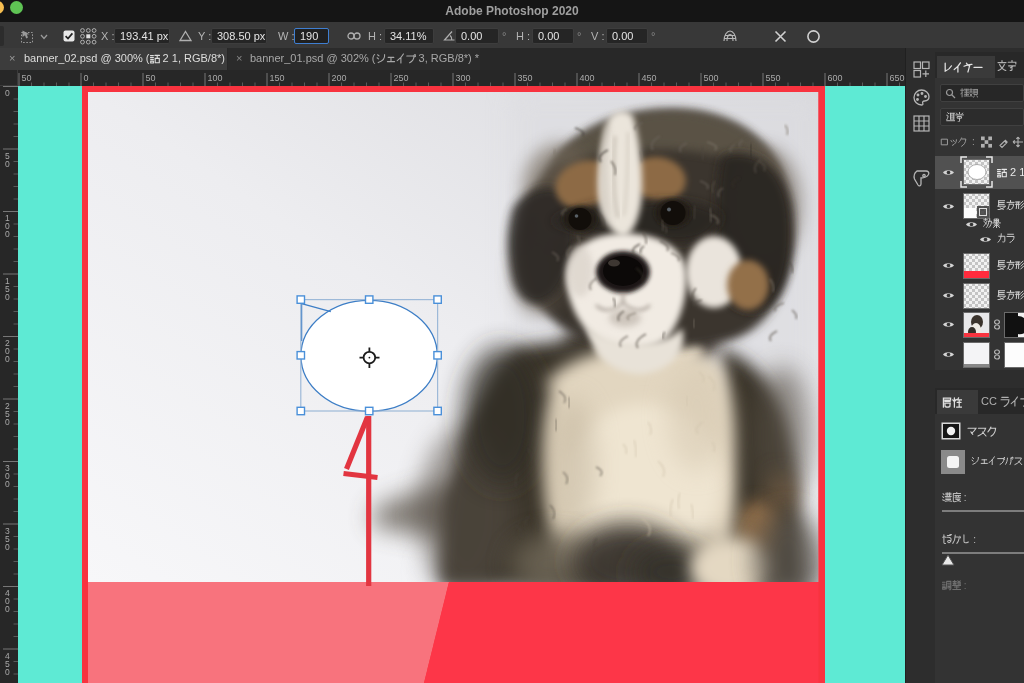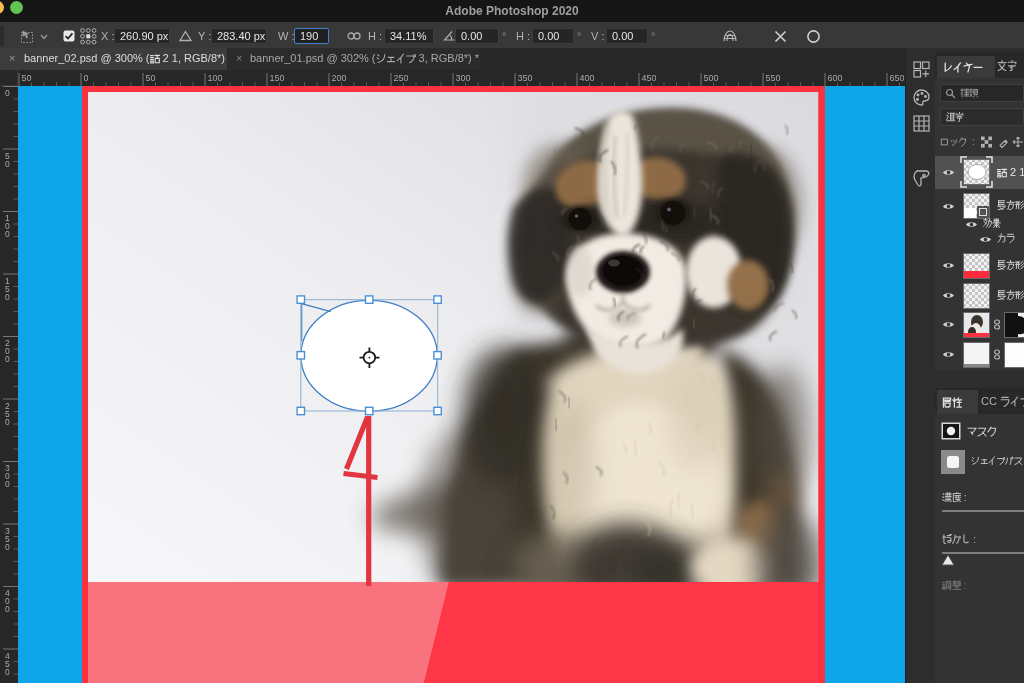--- a/index.html
+++ b/index.html
@@ -1,16 +1,16 @@
 <!DOCTYPE html>
 <html><head><meta charset="utf-8"><style>
 *{margin:0;padding:0;box-sizing:content-box}
 html,body{width:1024px;height:683px;overflow:hidden;background:#1d1d1d;
 font-family:"Liberation Sans",sans-serif;}
-#app{position:relative;width:1004px;height:683px;background:#0ea5e9}
+#app{position:relative;width:1004px;height:683px;background:#5eead4}
 </style></head><body>
 <div id="app">
 <div style="position:absolute;left:0;top:0;width:1024px;height:22px;background:#151515;">
 <div style="position:absolute;left:-9px;top:1px;width:13px;height:13px;border-radius:50%;background:#f6be50"></div>
 <div style="position:absolute;left:10px;top:1px;width:13px;height:13px;border-radius:50%;background:#5fc454"></div>
 <div style="position:absolute;left:0;width:1024px;text-align:center;top:4px;font-size:12px;color:#9f9f9f;font-weight:bold;">Adobe Photoshop 2020</div>
 </div>
     <div style="position:absolute;left:0;top:22px;width:1024px;height:26px;background:#383838;border-bottom:1px solid #1e1e1e;">
       <div style="position:absolute;left:-4px;top:4px;width:8px;height:20px;background:#2c2c2c;border-radius:2px"></div>
       <svg style="position:absolute;left:18px;top:7px" width="30" height="15" viewBox="0 0 30 15">
@@ -31,26 +31,26 @@
         <circle cx="8.3" cy="2.5" r="1.9" fill="none" stroke="#b0b0b0" stroke-width="1"></circle>
         <circle cx="14.1" cy="2.5" r="1.9" fill="none" stroke="#b0b0b0" stroke-width="1"></circle>
         <circle cx="2.5" cy="8.3" r="1.9" fill="none" stroke="#b0b0b0" stroke-width="1"></circle>
         <rect x="6.300000000000001" y="6.300000000000001" width="4" height="4" fill="#e0e0e0"></rect>
         <circle cx="14.1" cy="8.3" r="1.9" fill="none" stroke="#b0b0b0" stroke-width="1"></circle>
         <circle cx="2.5" cy="14.1" r="1.9" fill="none" stroke="#b0b0b0" stroke-width="1"></circle>
         <circle cx="8.3" cy="14.1" r="1.9" fill="none" stroke="#b0b0b0" stroke-width="1"></circle>
         <circle cx="14.1" cy="14.1" r="1.9" fill="none" stroke="#b0b0b0" stroke-width="1"></circle>
       </svg>
       <div style="position:absolute;left:101px;top:8px;font-size:11px;color:#b4b4b4">X :</div>
-      <div style="position:absolute;left:114px;top:6px;width:56px;height:16px;background:#252525;border:1px solid #3d3d3d;border-radius:2px;color:#e4e4e4;font-size:11px;line-height:15px;padding-left:5px;box-sizing:border-box;text-align:left">260.90 px</div>
+      <div style="position:absolute;left:114px;top:6px;width:56px;height:16px;background:#252525;border:1px solid #3d3d3d;border-radius:2px;color:#e4e4e4;font-size:11px;line-height:15px;padding-left:5px;box-sizing:border-box;text-align:left">193.41 px</div>
       <svg style="position:absolute;left:179px;top:8px" width="13" height="12" viewBox="0 0 13 12">
         <path d="M6.5 1.5 L12 10.5 H1 Z" fill="none" stroke="#b0b0b0" stroke-width="1.3"></path>
       </svg>
       <div style="position:absolute;left:198px;top:8px;font-size:11px;color:#b4b4b4">Y :</div>
-      <div style="position:absolute;left:211px;top:6px;width:56px;height:16px;background:#252525;border:1px solid #3d3d3d;border-radius:2px;color:#e4e4e4;font-size:11px;line-height:15px;padding-left:5px;box-sizing:border-box;text-align:left">283.40 px</div>
+      <div style="position:absolute;left:211px;top:6px;width:56px;height:16px;background:#252525;border:1px solid #3d3d3d;border-radius:2px;color:#e4e4e4;font-size:11px;line-height:15px;padding-left:5px;box-sizing:border-box;text-align:left">308.50 px</div>
       <div style="position:absolute;left:278px;top:8px;font-size:11px;color:#b4b4b4">W :</div>
       <div style="position:absolute;left:294px;top:6px;width:35px;height:16px;background:#202020;border:1px solid #3f7fd2;border-radius:2px;color:#e4e4e4;font-size:11px;line-height:15px;padding-left:5px;box-sizing:border-box;text-align:left">190</div>
       <svg style="position:absolute;left:347px;top:9px" width="14" height="10" viewBox="0 0 14 10">
 <g fill="none" stroke="#b0b0b0" stroke-width="1.3">
           <circle cx="4" cy="5" r="3"></circle>
           <circle cx="10" cy="5" r="3"></circle>
         </g>
       </svg>
       <div style="position:absolute;left:368px;top:8px;font-size:11px;color:#b4b4b4">H :</div>
       <div style="position:absolute;left:384px;top:6px;width:50px;height:16px;background:#252525;border:1px solid #3d3d3d;border-radius:2px;color:#e4e4e4;font-size:11px;line-height:15px;padding-left:5px;box-sizing:border-box;text-align:left">34.11%</div>

